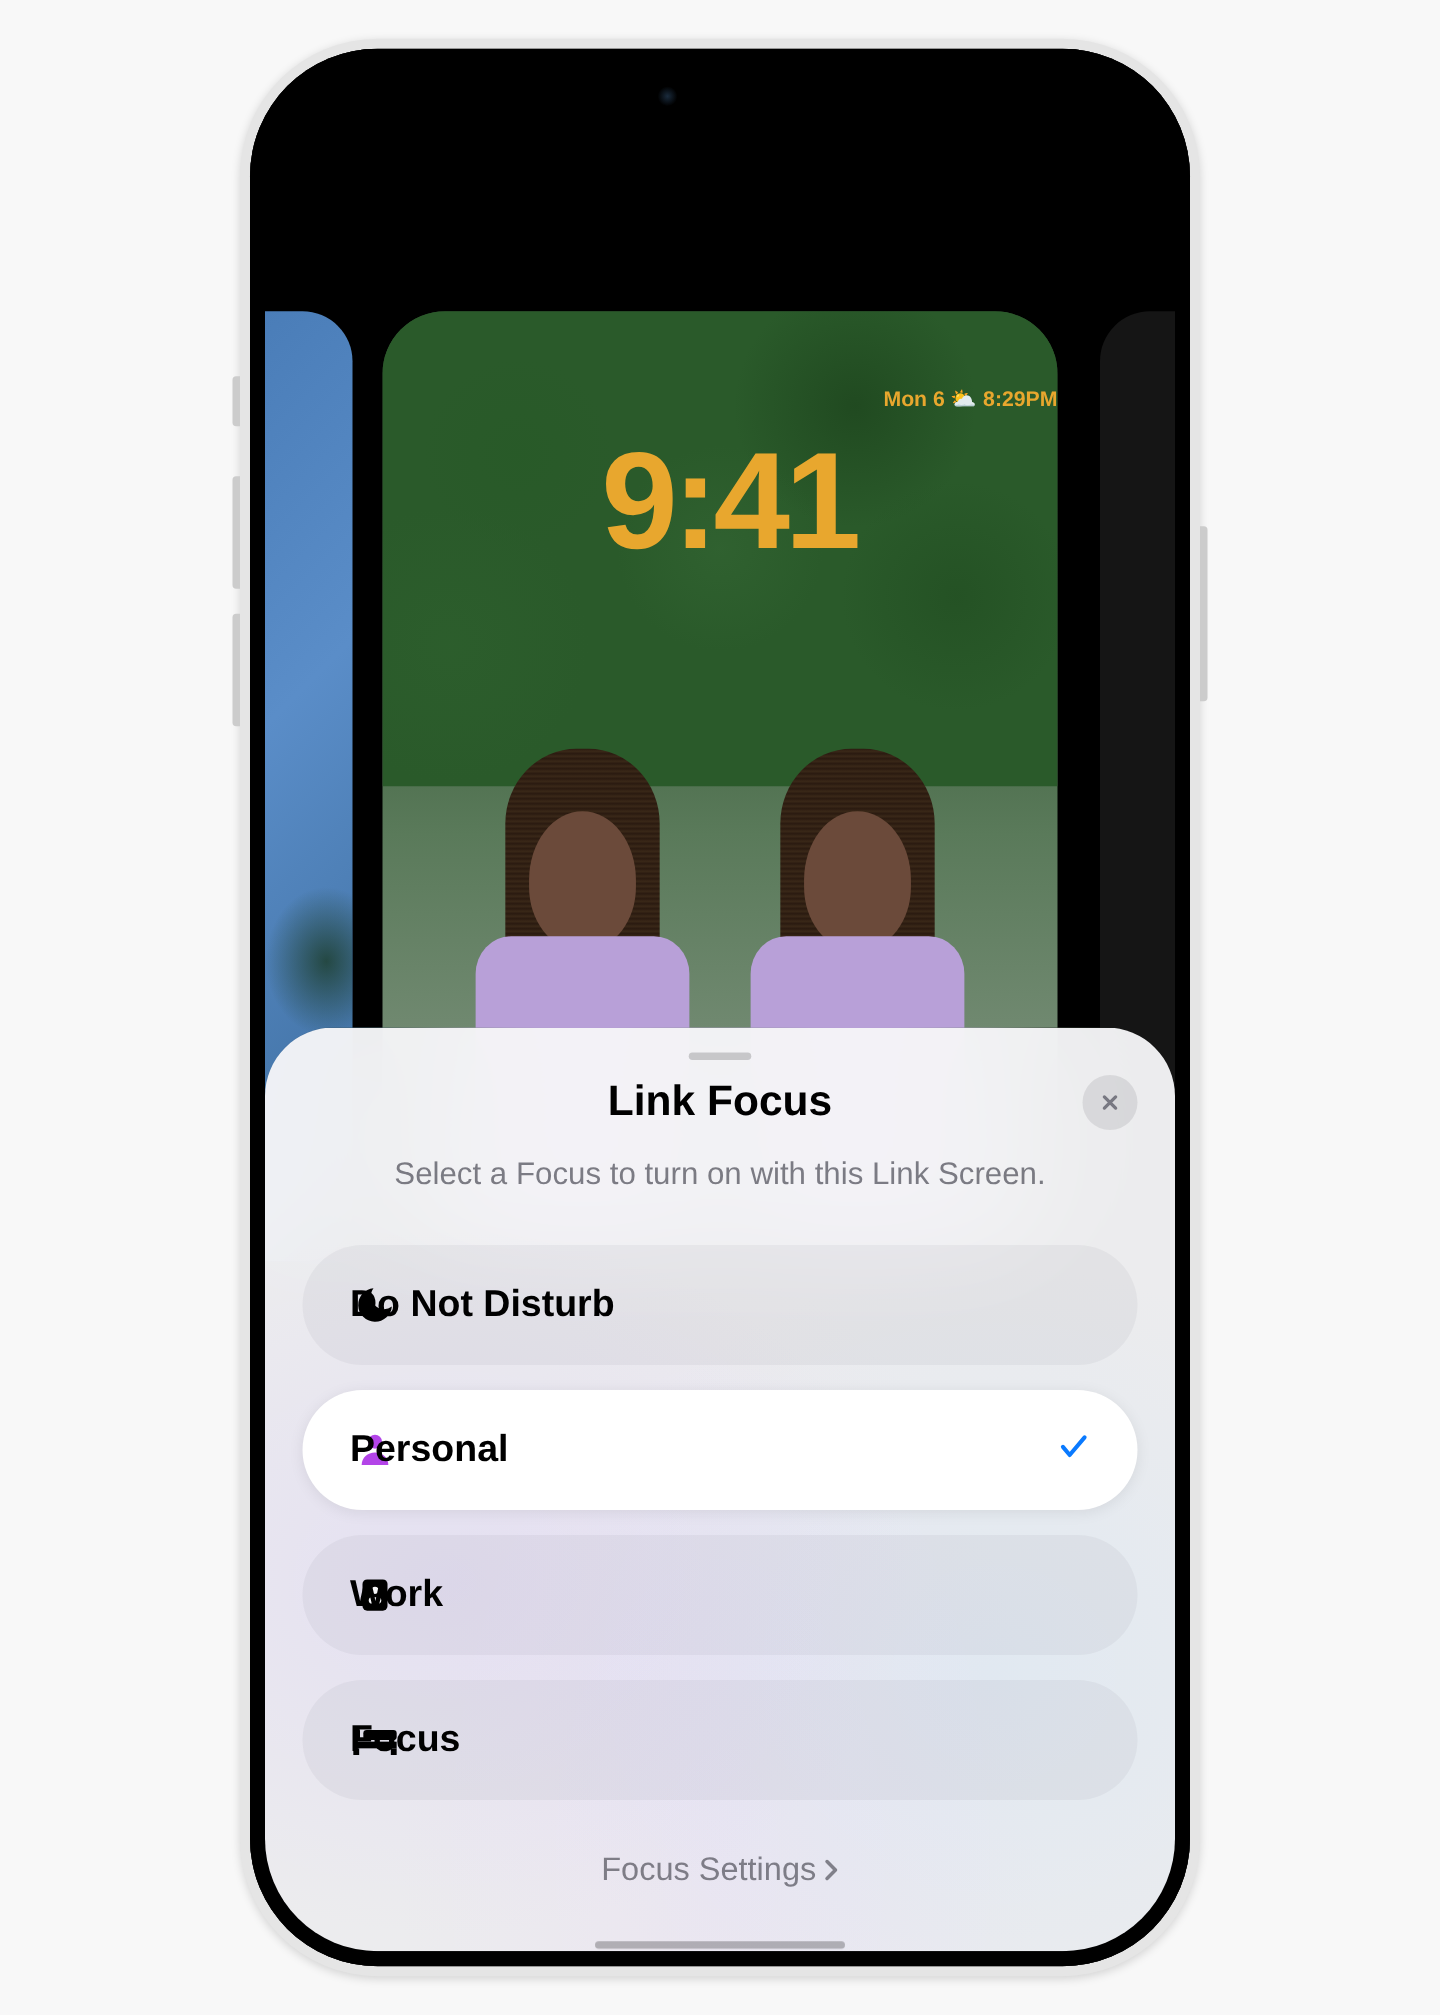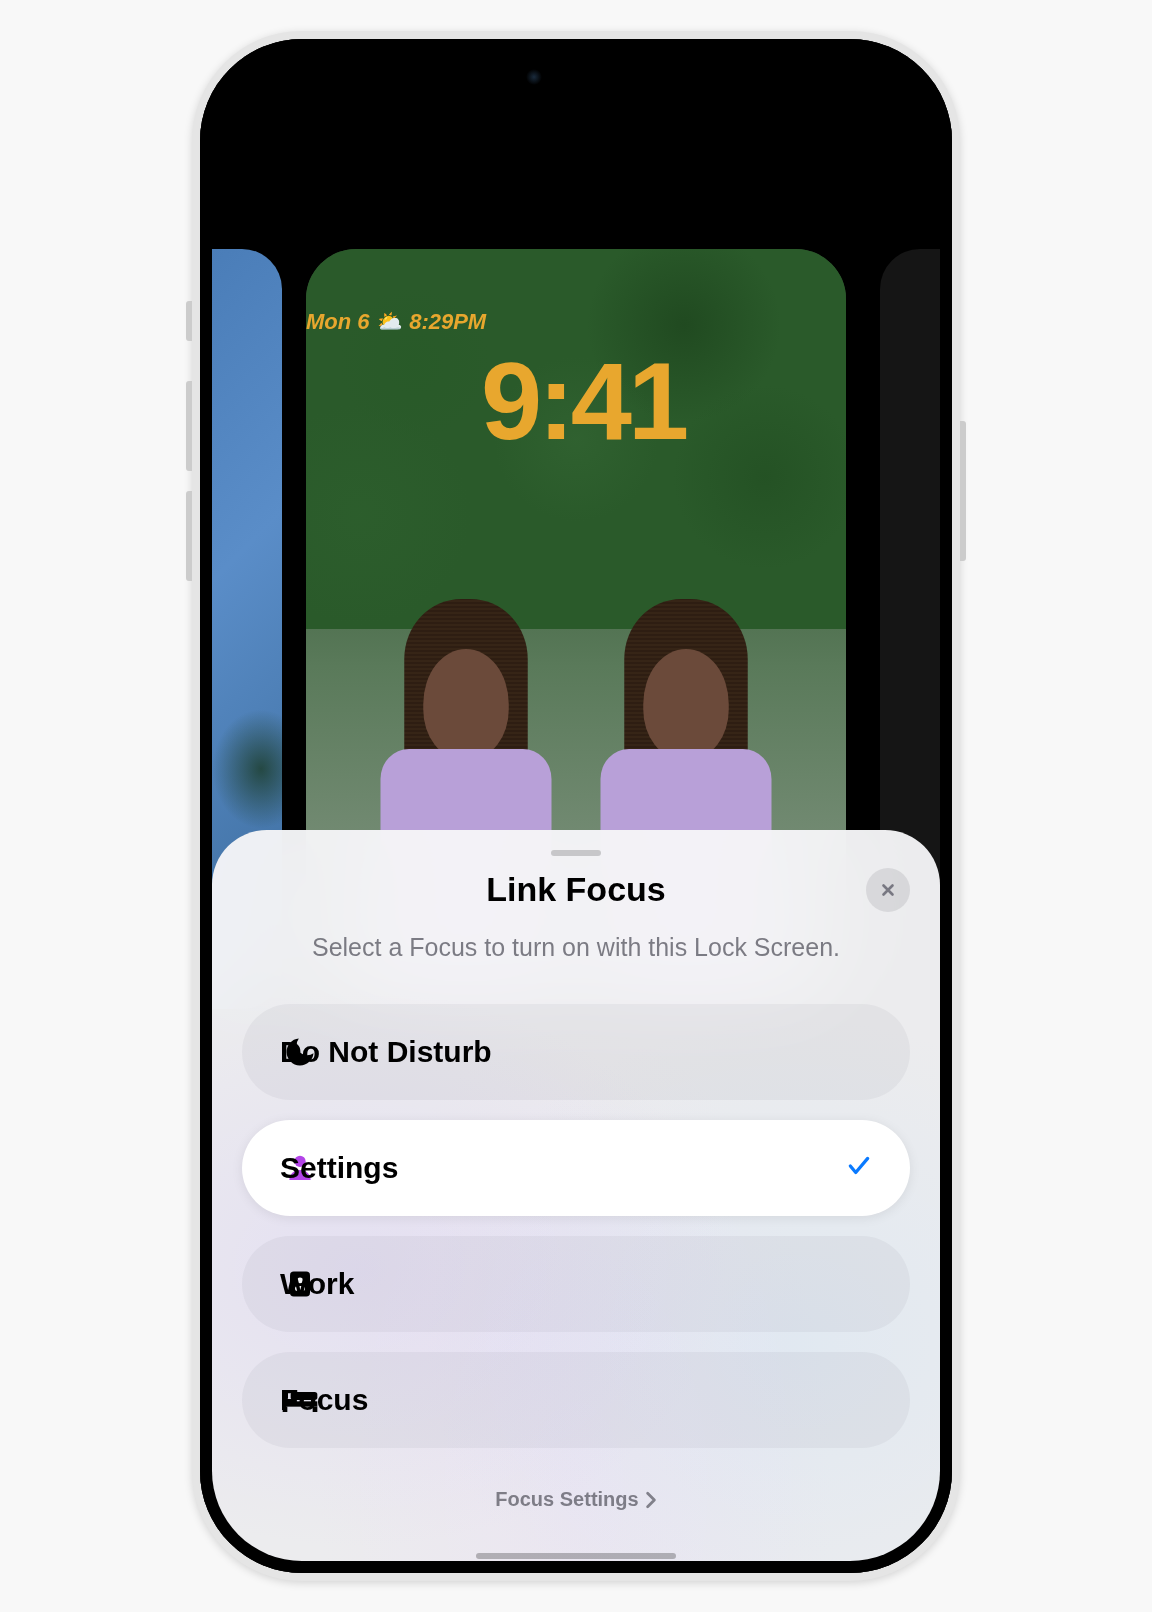--- a/index.html
+++ b/index.html
@@ -202,26 +202,25 @@
       background: #b8a0d8;
       border-radius: 30px 30px 0 0;
     }
     .person-left { transform: scaleX(0.95); }
     .person-right { transform: scaleX(-0.95); }
     .lockscreen-date {
       position: absolute;
       top: 60px;
       left: 0;
       right: 0;
-      text-align: left;
+      text-align: right;
       color: #e8a72e;
-      font-size: 22px;
+      font-size: 17px;
       font-weight: 600;
       z-index: 5;
-      font-style: italic;
     }
     .lockscreen-time {
       position: absolute;
       top: 88px;
       left: 14px;
       right: 0;
       text-align: center;
       color: #e8a72e;
       font-size: 110px;
       font-weight: 700;
@@ -329,22 +328,22 @@
       top: 50%;
       transform: translateY(-50%);
     }
     .focus-check svg {
       width: 26px;
       height: 26px;
     }
     .focus-settings {
       text-align: center;
       color: rgba(60,60,70,0.62);
-      font-size: 20px;
-      font-weight: 700;
+      font-size: 26px;
+      font-weight: 400;
       cursor: pointer;
       display: flex;
       align-items: center;
       justify-content: center;
       gap: 6px;
     }
     .focus-settings svg {
       width: 12px;
       height: 18px;
     }
@@ -397,41 +396,41 @@
       <div class="sheet">
         <div class="sheet-grabber"></div>
         <div class="sheet-header">
           <div class="sheet-title">Link Focus</div>
           <div class="sheet-close" aria-label="Close">
             <svg viewBox="0 0 24 24" fill="none" stroke="rgba(110,110,120,0.9)" stroke-width="3.5" stroke-linecap="round">
                 <path d="M6 6 L18 18 M18 6 L6 18"></path>
               </svg>
           </div>
         </div>
-        <div class="sheet-subtitle">Select a Focus to turn on with this Lock Screen.</div>
+        <div class="sheet-subtitle">Select a Focus to turn on with this Link Screen.</div>
 
         <div class="focus-list">
 
           <div class="focus-item focus-item-default">
             <div class="focus-icon">
               <svg viewBox="0 0 24 24" width="36" height="36" fill="#000">
                   <path d="M21 12.8A9 9 0 1 1 11.2 3a7 7 0 0 0 9.8 9.8z"></path>
                 </svg>
             </div>
             <div class="focus-label">Do Not Disturb</div>
           </div>
 
           <div class="focus-item focus-item-selected">
             <div class="focus-icon">
               <svg viewBox="0 0 24 24" width="32" height="32" fill="#b344e8">
                   <circle cx="12" cy="7" r="4.2"></circle>
                   <path d="M4 21c0-4.4 3.6-7.5 8-7.5s8 3.1 8 7.5"></path>
                 </svg>
             </div>
-            <div class="focus-label">Settings</div>
+            <div class="focus-label">Personal</div>
             <div class="focus-check">
               <svg viewBox="0 0 24 24" fill="none" stroke="#0a7aff" stroke-width="3" stroke-linecap="round" stroke-linejoin="round">
                   <path d="M4 12 L9 18 L20 5"></path>
                 </svg>
             </div>
           </div>
 
           <div class="focus-item focus-item-default">
             <div class="focus-icon">
               <svg viewBox="0 0 24 24" width="30" height="38" fill="#000">

